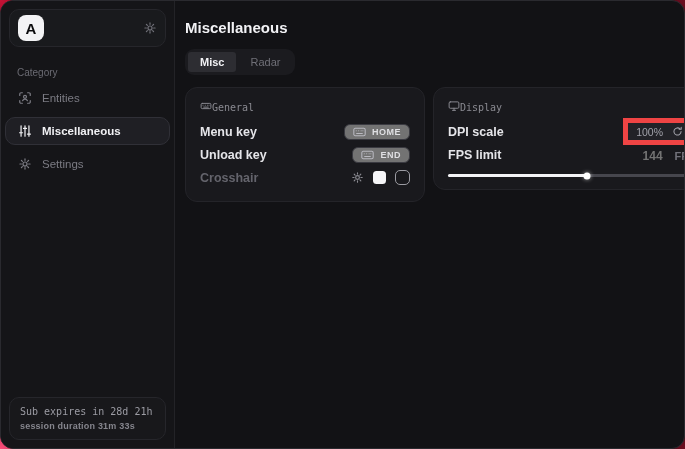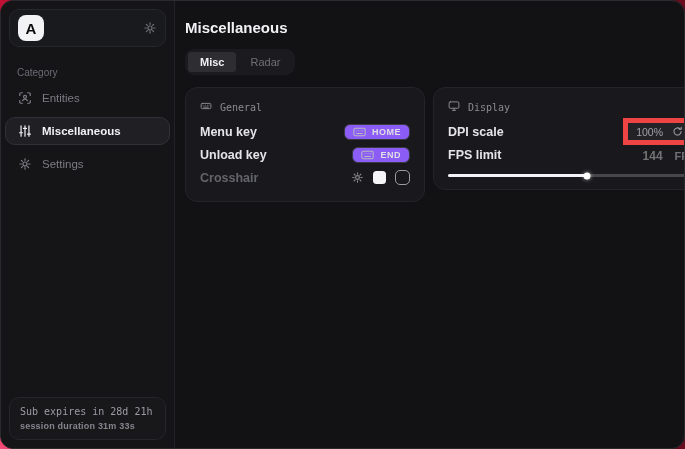--- a/index.html
+++ b/index.html
@@ -44,26 +44,26 @@
   .page-title{font-size:15px;font-weight:700;color:#f2f2f5;margin:4px 0 0 0;}
   .tabs{margin-top:13px;display:inline-flex;align-self:flex-start;background:#1b1b1f;
     border-radius:9px;padding:3px;gap:2px;}
   .tab{padding:4px 12px;border-radius:3px;font-size:11px;color:#6f6f77;cursor:default;}
   .tab.active{background:#2d2d32;color:#f1f1f4;font-weight:600;}
   .cards{display:flex;gap:8px;margin-top:12px;align-items:flex-start;}
   .card{background:#19191d;border:1px solid #242429;border-radius:12px;
     padding:10px 14px 12px;box-sizing:border-box;}
   .card.general{width:240px;}
   .card.display{width:278px;}
-  .card-head{display:flex;align-items:center;gap:8px;color:#8a8a91;
+  .card-head{display:flex;align-items:center;color:#8a8a91;
     font-family:"DejaVu Sans Mono",monospace;font-size:10px;margin:2px 0 6px;}
   .row{display:flex;justify-content:space-between;align-items:center;height:23px;}
   .row-label{font-size:12.5px;font-weight:600;color:#e5e5e9;}
   .row-label.disabled{color:#64646c;}
-  .key-badge{display:inline-flex;align-items:center;gap:6px;background:#8b5cf6;
+  .key-badge{display:inline-flex;align-items:center;gap:6px;background:#737373;
     border:1px solid #3a3a41;border-radius:6px;padding:2px 8px;font-size:9px;
     font-weight:700;letter-spacing:.5px;color:#dfdfe3;cursor:default;}
   .key-badge .kicon{display:flex;color:#b9b9c0;}
   .cross-controls{display:flex;align-items:center;gap:9px;}
   .cross-gear{display:flex;color:#8b8b92;cursor:default;}
   .swatch{width:13px;height:13px;border-radius:3.5px;background:#f5f5f7;cursor:default;}
   .checkbox{width:15px;height:15px;border-radius:5px;border:1.5px solid #9b9ba2;
     background:transparent;box-sizing:border-box;cursor:default;}
   .select-pill{display:inline-flex;align-items:center;gap:9px;background:#222227;
     border:5px solid #ef4444;border-radius:0;padding:2.5px 8px;cursor:default;}

